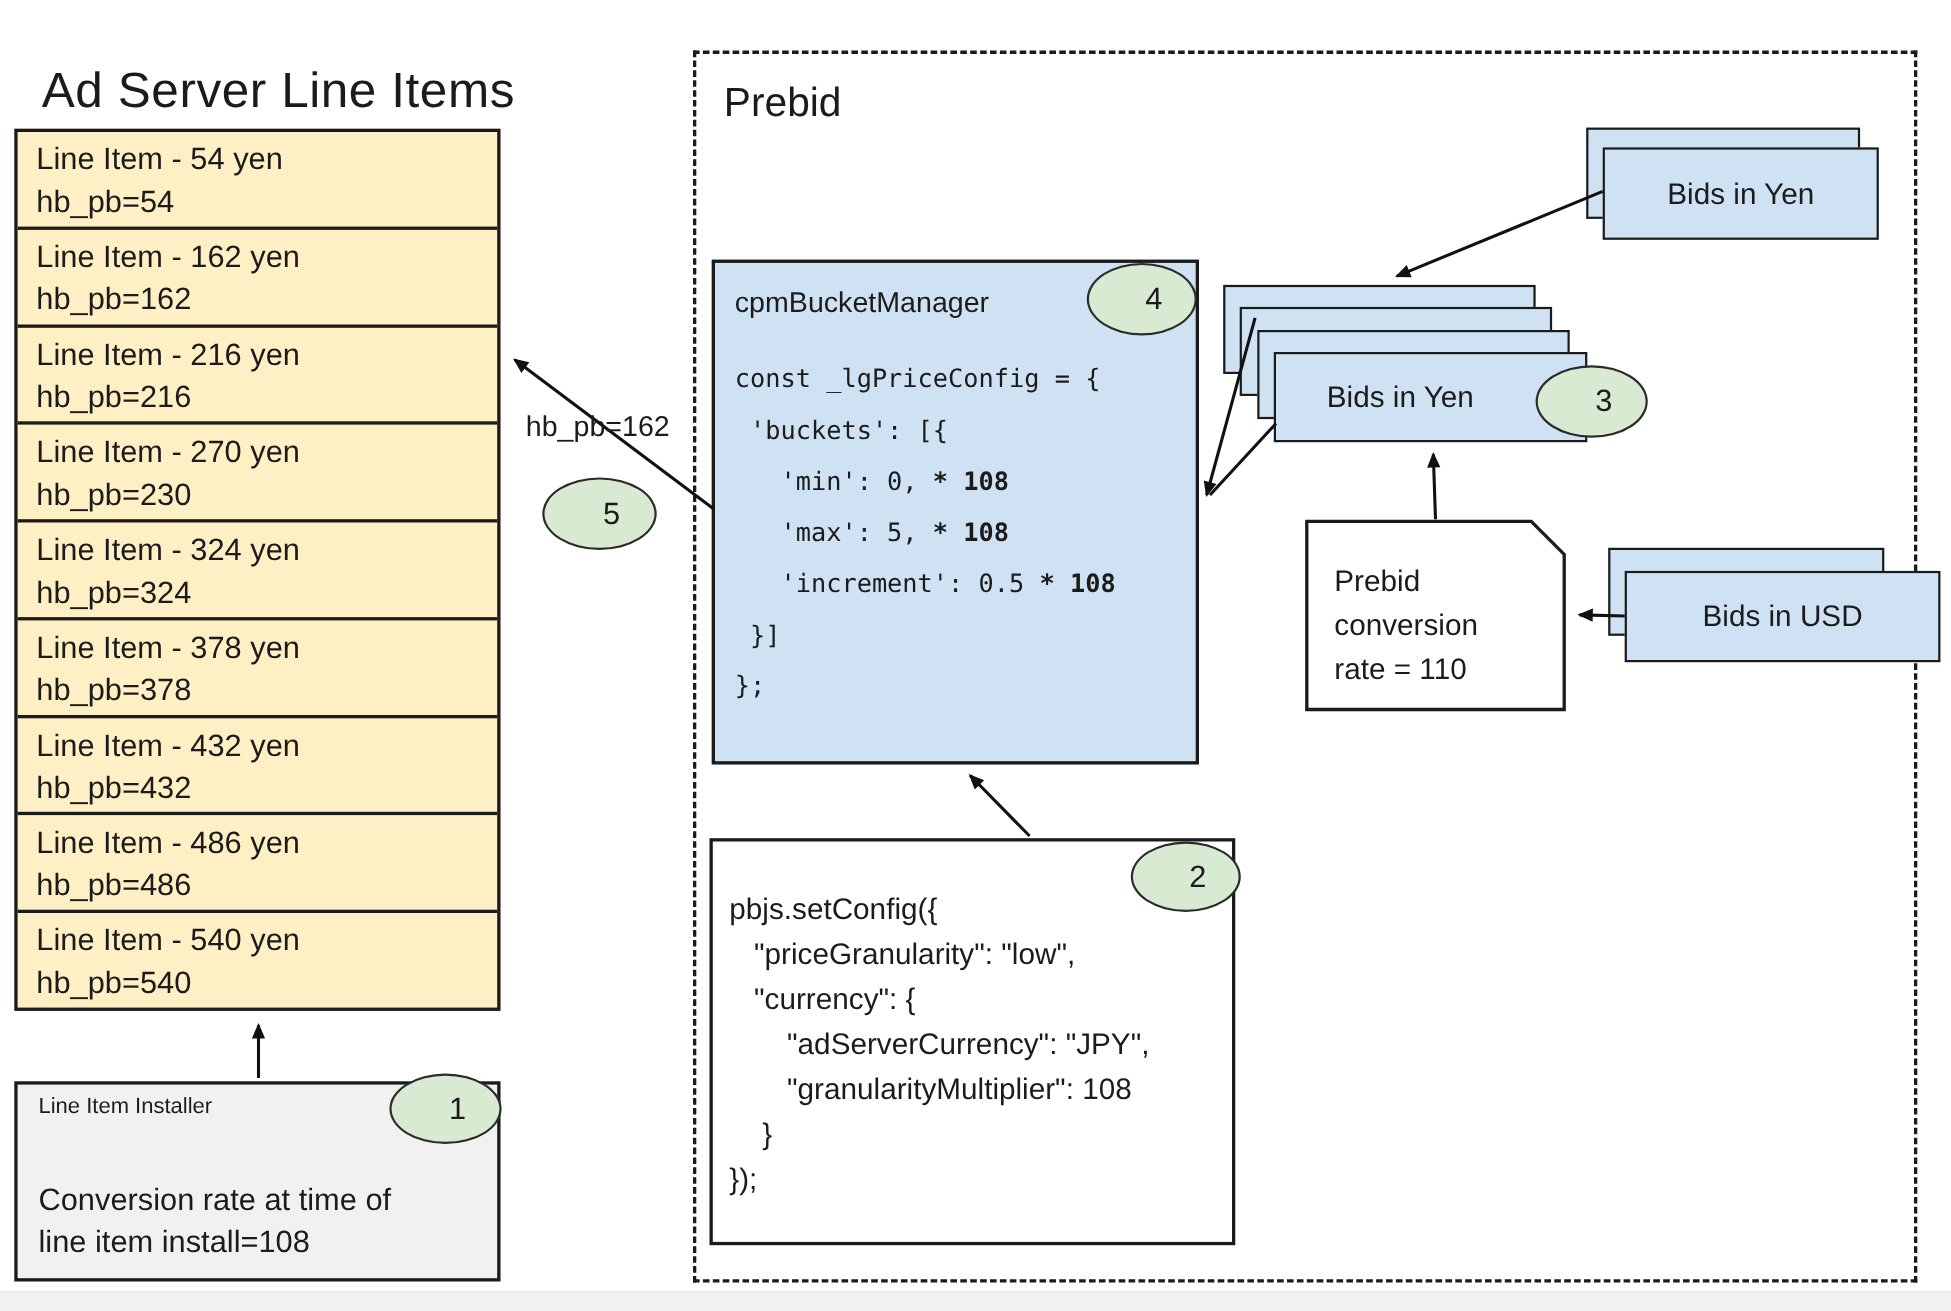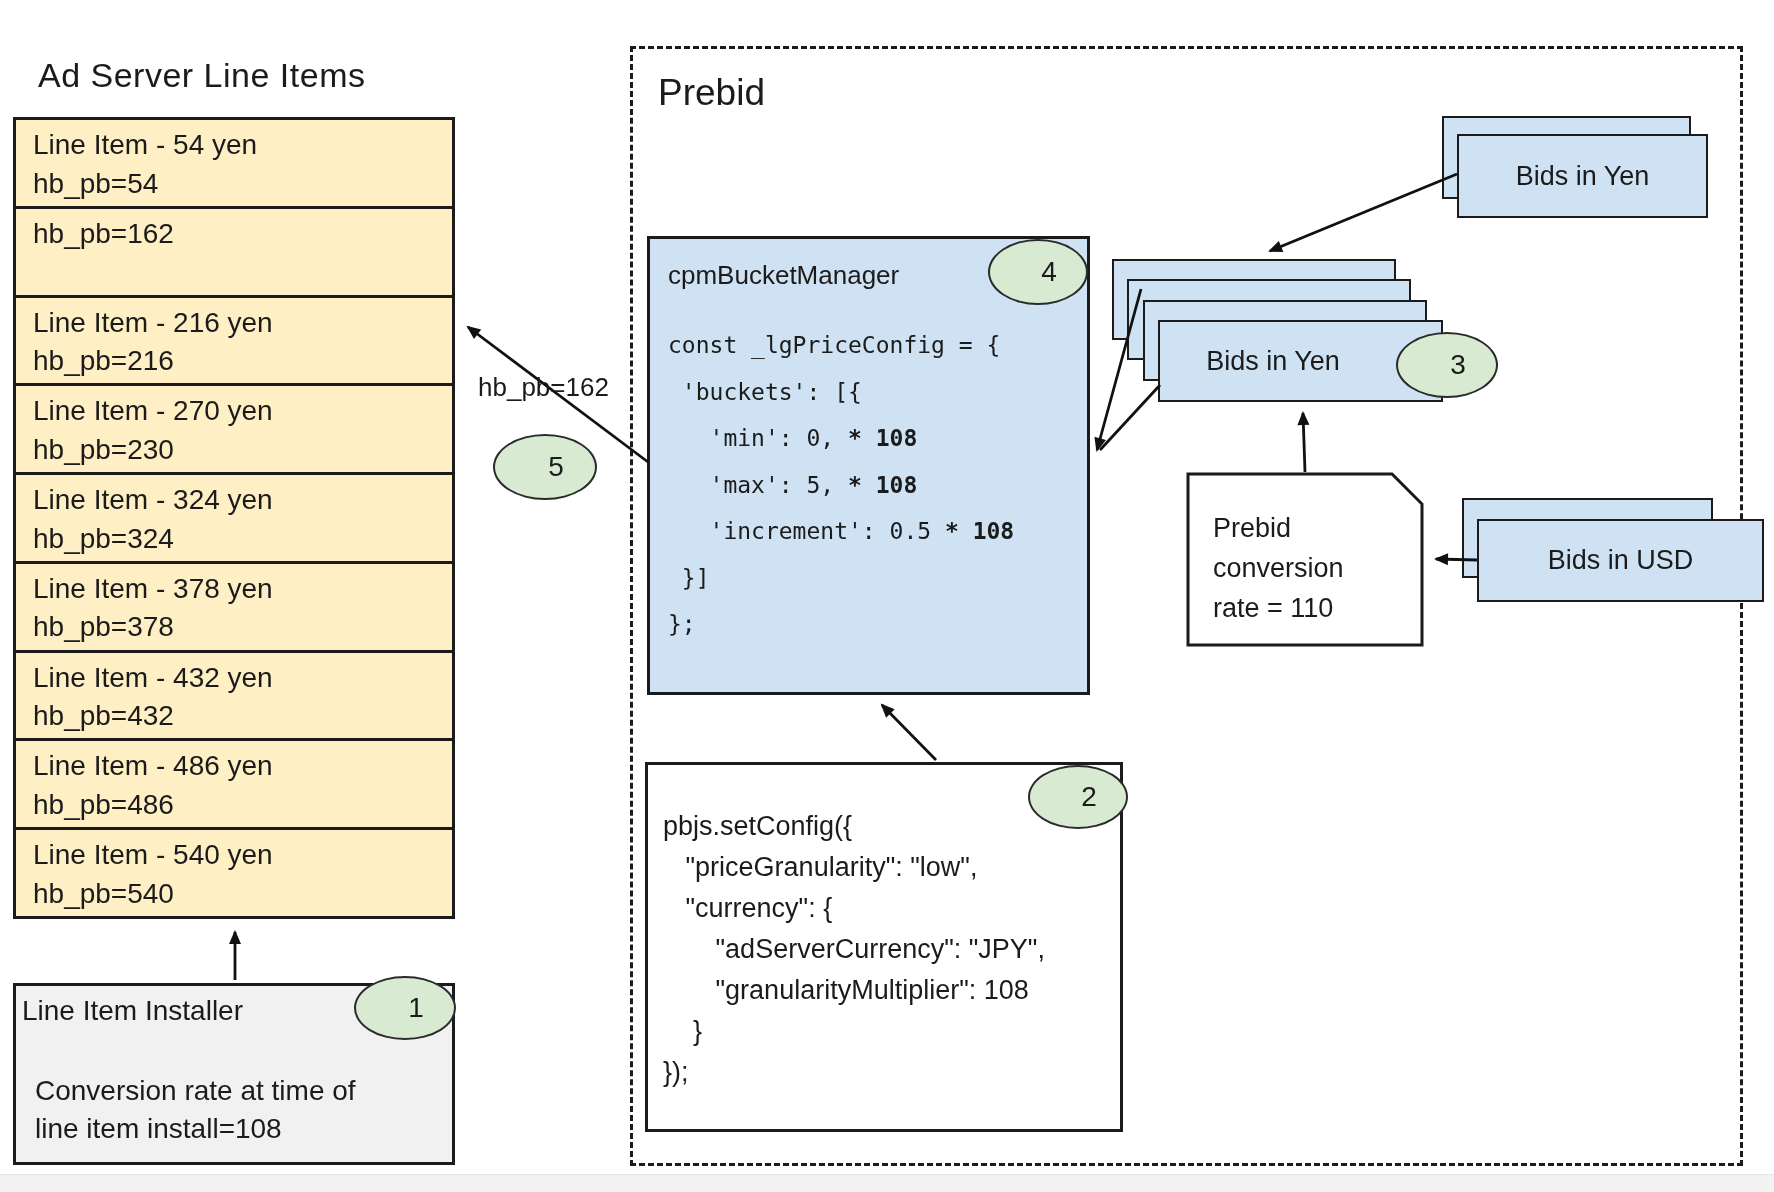--- a/index.html
+++ b/index.html
@@ -3,27 +3,27 @@
 <meta charset="utf-8">
 <style>
   html,body{margin:0;padding:0;background:#ffffff;}
   .canvas{
     position:relative;width:1774px;height:1192px;background:#ffffff;
     font-family:"Liberation Sans",sans-serif;color:#1b1b1b;overflow:hidden;
   }
   .abs{position:absolute;box-sizing:border-box;}
 
   
-  .page-title{left:38px;top:56px;font-size:34px;letter-spacing:0.5px;}
+  .page-title{left:38px;top:56px;font-size:45px;letter-spacing:0.5px;}
   .li-table{left:13px;top:117px;width:442px;height:802px;border:3px solid #1b1b1b;background:#ffefc4;display:flex;flex-direction:column;}
   .li-row{flex:1;border-bottom:3px solid #1b1b1b;padding:6px 0 0 17px;font-size:28px;line-height:38.5px;}
   .li-row:last-child{border-bottom:none;}
 
   .installer{left:13px;top:983px;width:442px;height:182px;background:#f1f1f1;border:3px solid #1b1b1b;}
-  .installer-title{left:22px;top:995px;font-size:28px;}
+  .installer-title{left:35px;top:995px;font-size:20px;}
   .installer-note{left:35px;top:1072px;font-size:28px;line-height:38px;}
 
   
   .prebid-box{left:630px;top:46px;width:1113px;height:1120px;border:3px dashed #1b1b1b;background:transparent;}
   .prebid-title{left:658px;top:72px;font-size:37px;}
 
   
   .bucket{left:647px;top:236px;width:443px;height:459px;background:#cfe2f3;border:3px solid #1b1b1b;}
   .bucket-title{left:668px;top:260px;font-size:26px;}
   .bucket-code{left:668px;top:322px;font-family:"DejaVu Sans Mono","Liberation Mono",monospace;font-size:23px;line-height:46.5px;white-space:pre;}
@@ -58,20 +58,21 @@
   <div class="abs prebid-box"></div>
   <div class="abs prebid-title">Prebid</div>
 
   <div class="abs page-title">Ad Server Line Items</div>
   <div class="abs li-table">
       <div class="li-row">
         <div>Line Item - 54 yen</div>
         <div>hb_pb=54</div>
       </div>
       <div class="li-row">
+        <div>Line Item - 162 yen</div>
         <div>hb_pb=162</div>
       </div>
       <div class="li-row">
         <div>Line Item - 216 yen</div>
         <div>hb_pb=216</div>
       </div>
       <div class="li-row">
         <div>Line Item - 270 yen</div>
         <div>hb_pb=230</div>
       </div>

